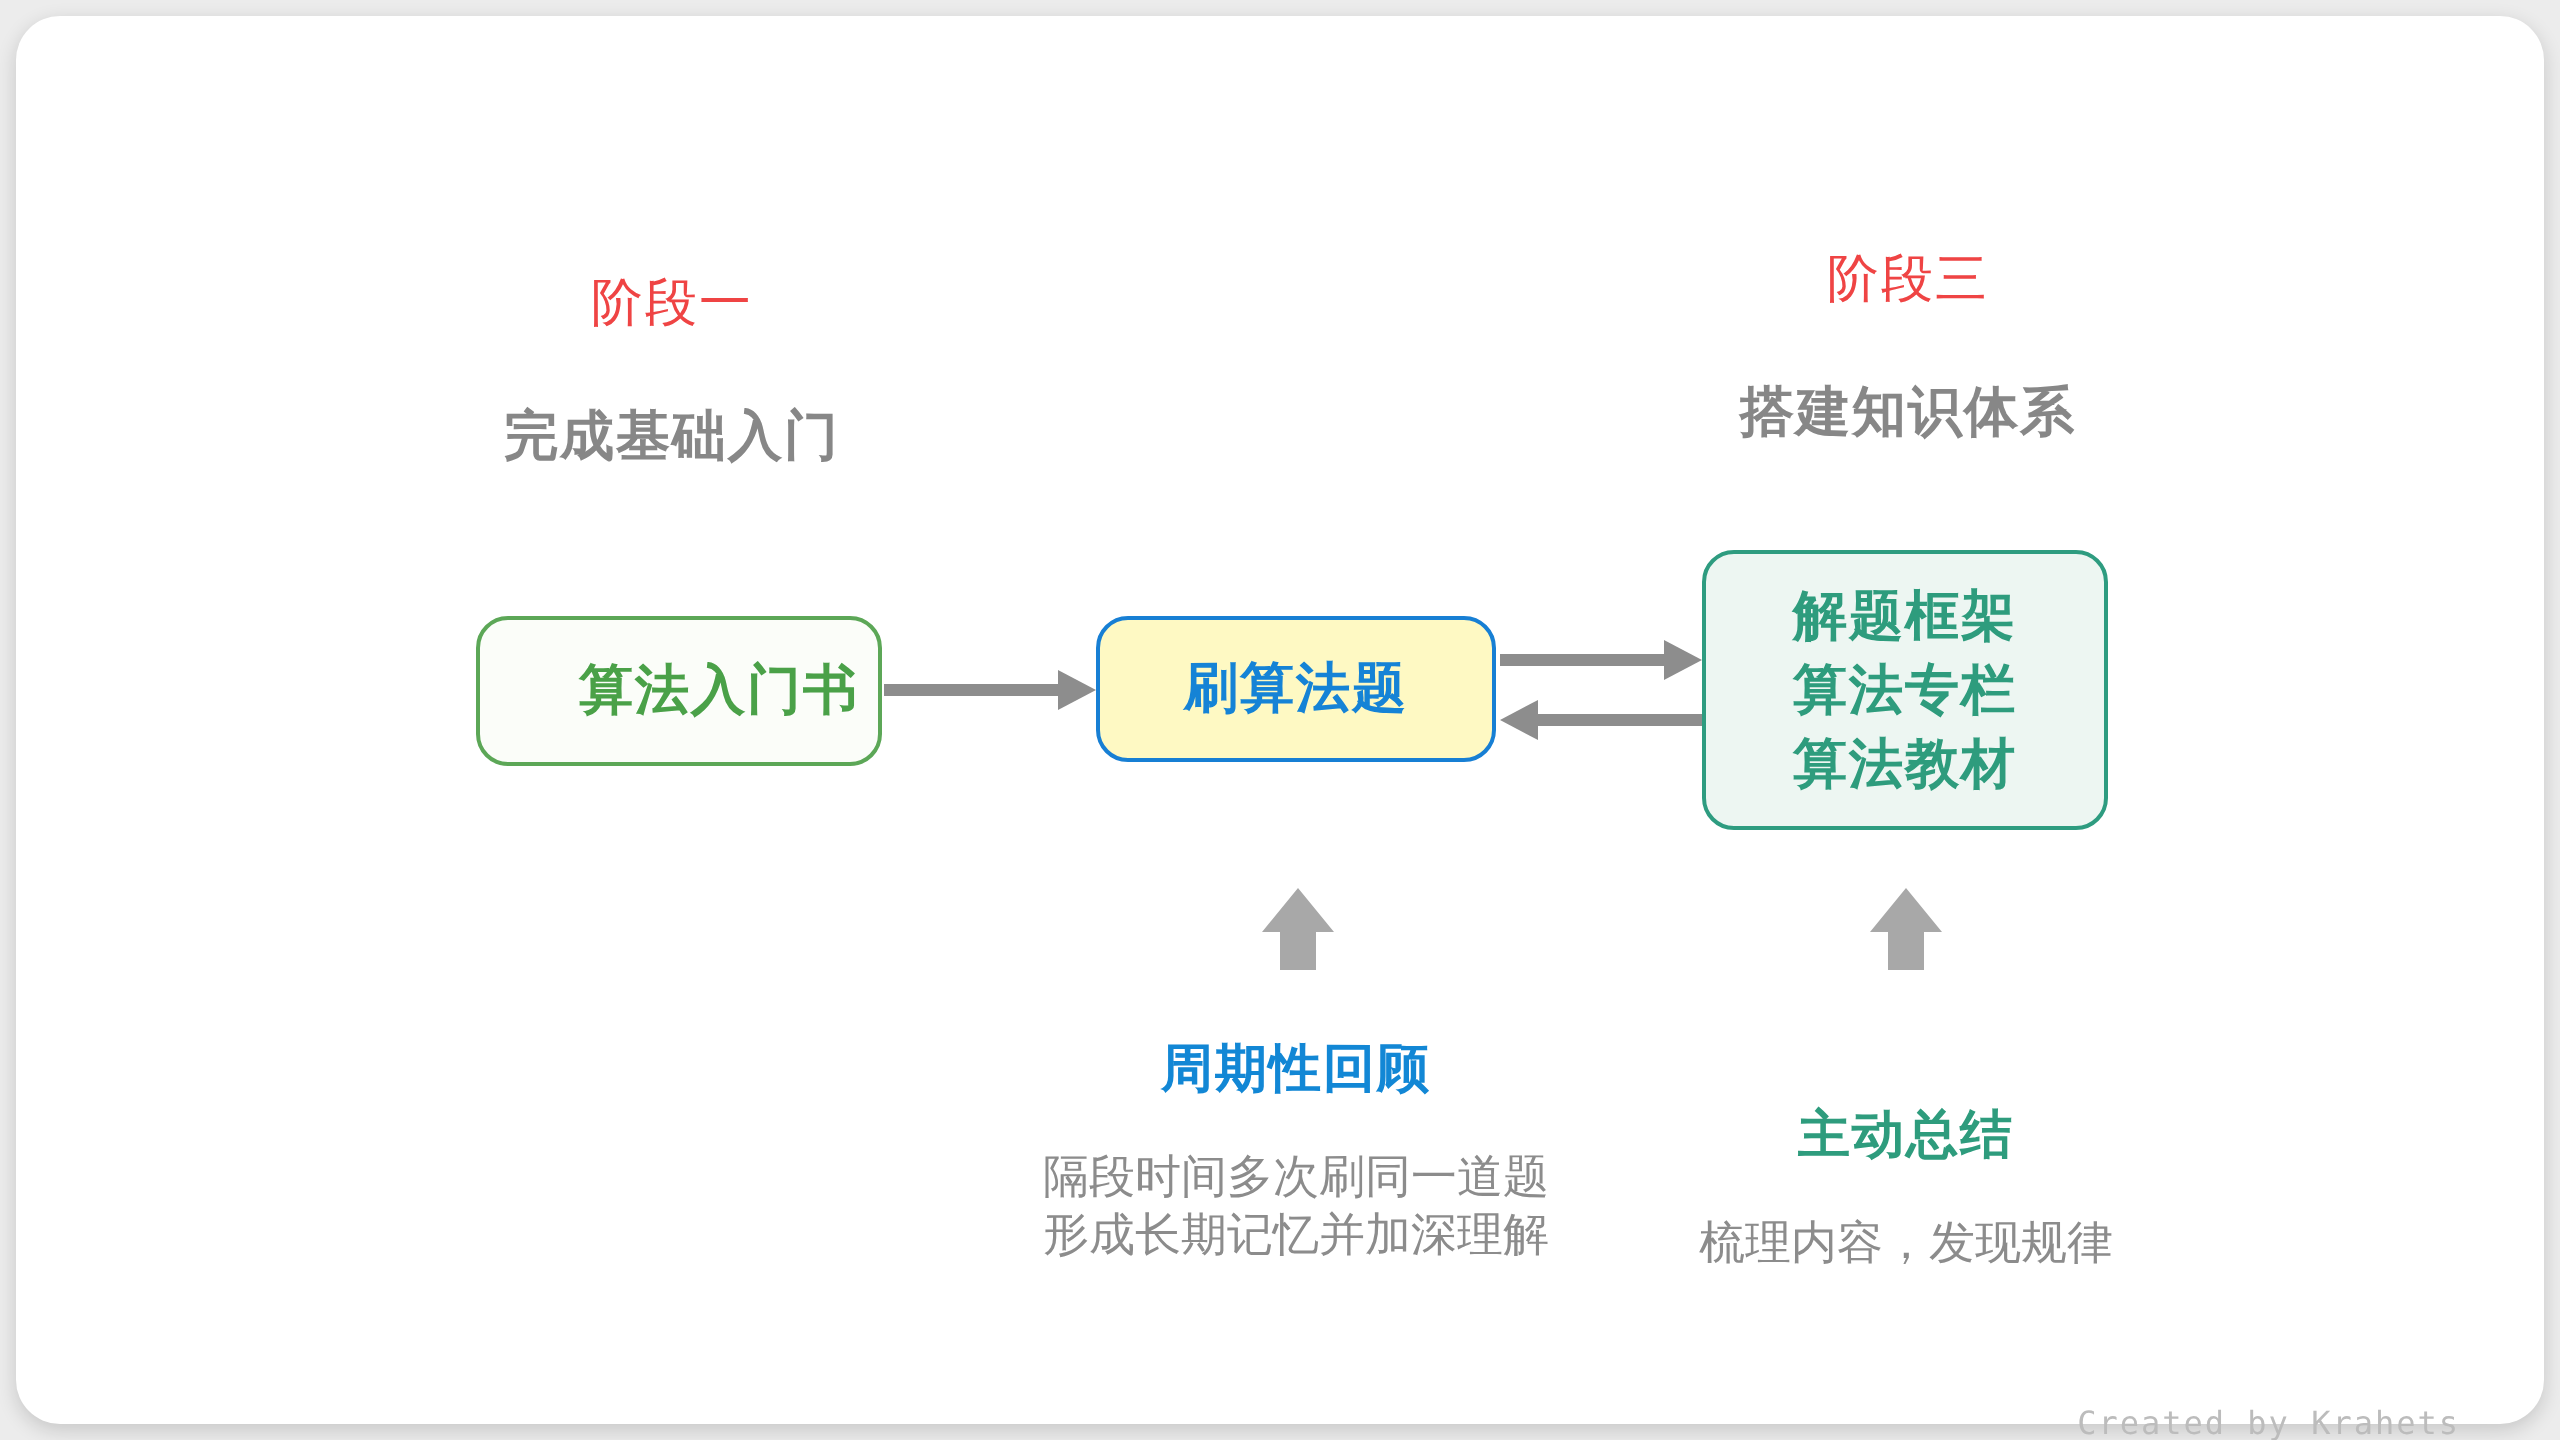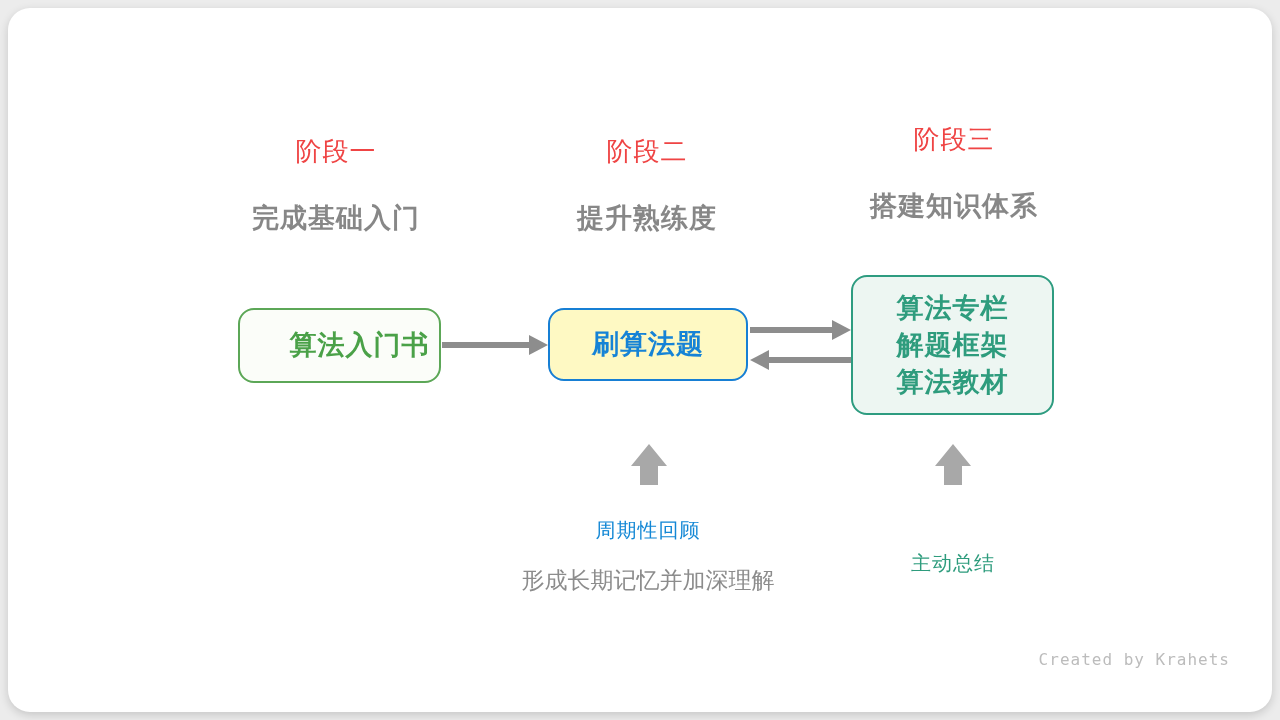--- a/index.html
+++ b/index.html
@@ -51,67 +51,63 @@
     position: absolute; left: 0; top: 0;
     width: 1280px; height: 720px;
     pointer-events: none;
   }
 
   
   .annotation { position: absolute; width: 360px; text-align: center; }
   #annotation-1 { left: 460px; top: 509px; }
   #annotation-2 { left: 765px; top: 502px; margin-top: 40px; }
   .annotation-title {
-    font-size: 20px; font-weight: 400; letter-spacing: 1px;
+    font-size: 26px; font-weight: 700; letter-spacing: 1px;
   }
   #annotation-1 .annotation-title { color: #1287d5; }
   #annotation-2 .annotation-title { color: #2e9c7d; }
   .annotation-desc {
     margin-top: 22px;
     font-size: 23px; line-height: 29px;
     color: #8c8c8c; font-weight: 400;
   }
 
   
   .watermark {
     position: absolute;
-    right: 42px; top: 642px;
+    right: 42px; top: 694px;
     font-family: "DejaVu Sans Mono", monospace;
     font-size: 16px;
     color: #bcbcbc;
     letter-spacing: 1px;
   }
 </style>
 </head>
 <body>
 
 <div class="card">
 
   <div class="stage-col" style="left:168px; top:126px;">
     <div class="stage-label">阶段一</div>
     <div class="stage-subtitle">完成基础入门</div>
   </div>
-  <div class="stage-col" style="left:479px; top:126px;">
-    <div class="stage-label">阶段二</div>
-    <div class="stage-subtitle">提升熟练度</div>
-  </div>
   <div class="stage-col" style="left:786px; top:114px;">
     <div class="stage-label">阶段三</div>
     <div class="stage-subtitle">搭建知识体系</div>
   </div>
 
   <div id="node-1" class="node node-green">
     <div class="node-line">算法入门书</div>
   </div>
   <div id="node-2" class="node node-blue">
     <div class="node-line">刷算法题</div>
   </div>
   <div id="node-3" class="node node-teal">
+    <div class="node-line">解题框架</div>
     <div class="node-line">算法专栏</div>
-    <div class="node-line">解题框架</div>
     <div class="node-line">算法教材</div>
   </div>
 
   <svg id="arrow-layer" viewBox="0 0 1280 720" xmlns="http://www.w3.org/2000/svg">
 
     <g>
       <line x1="434" y1="337" x2="523" y2="337" stroke="#8d8d8d" stroke-width="6"></line>
       <polygon points="521,327 540,337 521,347" fill="#8d8d8d"></polygon>
     </g>
 
@@ -126,24 +122,26 @@
     </g>
 
     <polygon points="641,436 623,458 632,458 632,477 650,477 650,458 659,458" fill="#a8a8a8"></polygon>
 
     <polygon points="945,436 927,458 936,458 936,477 954,477 954,458 963,458" fill="#a8a8a8"></polygon>
   </svg>
 
   <div id="annotation-1" class="annotation">
     <div class="annotation-title">周期性回顾</div>
     <div class="annotation-desc">
+      <div>隔段时间多次刷同一道题</div>
       <div>形成长期记忆并加深理解</div>
     </div>
   </div>
   <div id="annotation-2" class="annotation">
     <div class="annotation-title">主动总结</div>
     <div class="annotation-desc">
+      <div>梳理内容，发现规律</div>
     </div>
   </div>
 
   <div class="watermark">Created by Krahets</div>
 
 </div>
 
 </body></html>

